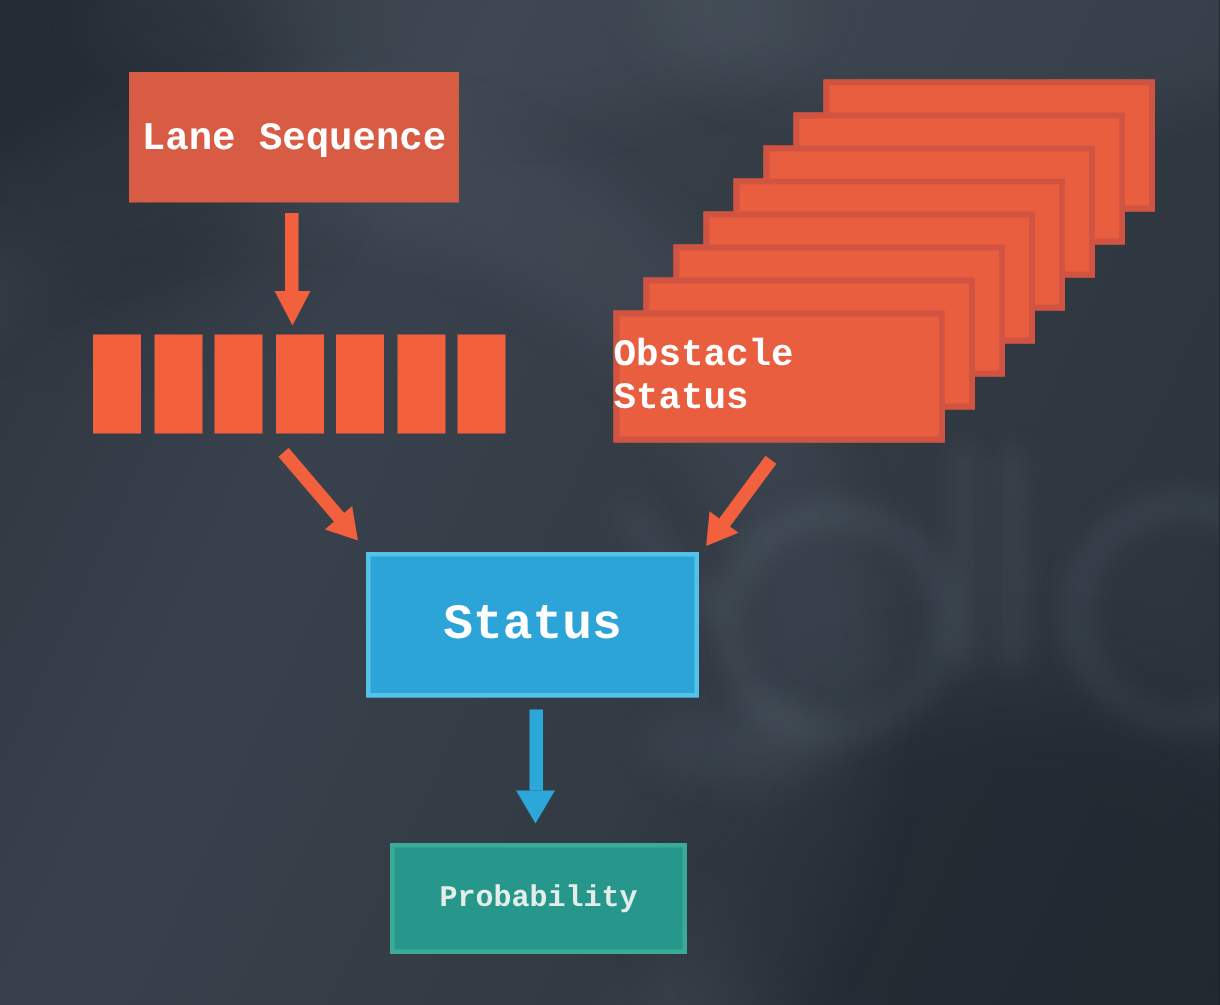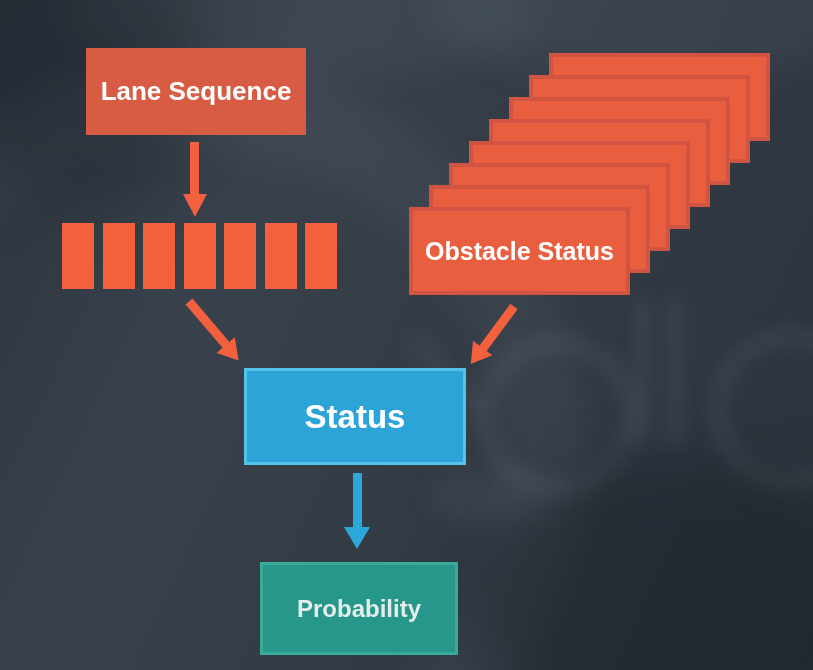--- a/index.html
+++ b/index.html
@@ -1,18 +1,18 @@
 <!DOCTYPE html>
 <html style="--orange-muted: #d85b43; --orange-bright: #f3613c; --orange-arrow: #f2603d; --card-fill: #ea5e40; --card-border: #d05441; --blue-fill: #2da4d8; --blue-border: #55c3e9; --blue-arrow: #2ca7d9; --teal-fill: #26978a; --teal-border: #3aab99; --teal-text: #e3ede9; --background: #323a44;"><head>
 <meta charset="utf-8">
 <style>
   html,body{margin:0;padding:0;background:#1b2128;}
   .stage{
     position:relative; width:813px; height:670px; overflow:hidden;
-    font-family:Liberation Sans, sans-serif;
+    font-family:Liberation Mono, monospace;
     background:linear-gradient(115deg,#2c333d 0%,#39414c 30%,#333b45 55%,#2e3640 80%,#2a323b 100%);
   }
   .layer{position:absolute; inset:0;}
   
   .wm{position:absolute; pointer-events:none;}
   .wm-ring-big{left:-210px; top:60px; width:620px; height:620px; border-radius:50%;
     border:90px solid rgba(158,172,186,0.07); filter:blur(16px);}
   .wm-o{width:128px; height:128px; border-radius:50%;
     border:17px solid rgba(158,172,186,0.11); filter:blur(9px);}
   .wm-o1{left:476px; top:334px;}
@@ -31,21 +31,21 @@
   .corner-tl{left:-60px; top:-60px; width:260px; height:260px; background:rgba(18,24,30,0.30); border-radius:50%;}
   .corner-br{right:-80px; bottom:-90px; width:420px; height:300px; background:rgba(18,24,30,0.35); border-radius:50%;}
   
   .diagram{position:absolute; inset:0; z-index:2;}
   .node{position:absolute; display:flex; align-items:center; justify-content:center;
     color:#fff; font-weight:600; box-sizing:border-box;}
   .lane-box{left:86px; top:48px; width:220px; height:87px; font-size:26px;
     background:var(--orange-muted,#d85b43);}
   .model-box{left:244px; top:368px; width:222px; height:97px; font-size:33px;
     background:var(--blue-fill,#2da4d8); border:3px solid var(--blue-border,#55c3e9);}
-  .prob-box{left:260px; top:562px; width:198px; height:93px; font-size:24px;
+  .prob-box{left:260px; top:562px; width:198px; height:74px; font-size:20px;
     background:var(--teal-fill,#26978a); border:3px solid var(--teal-border,#3aab99);
     color:var(--teal-text,#e3ede9);}
   .cell{position:absolute; top:223px; width:32px; height:66px;
     background:var(--orange-bright,#f3613c);}
   .card{position:absolute; width:221px; height:88px; box-sizing:border-box;
     background:var(--card-fill,#ea5e40); border:4px solid var(--card-border,#d05441);}
   .card-label{left:409px; top:207px; width:221px; height:88px; font-size:25px;
     background:transparent;}
   
   .shaft-v{position:absolute; width:9px; background:var(--orange-arrow,#f2603d);}

